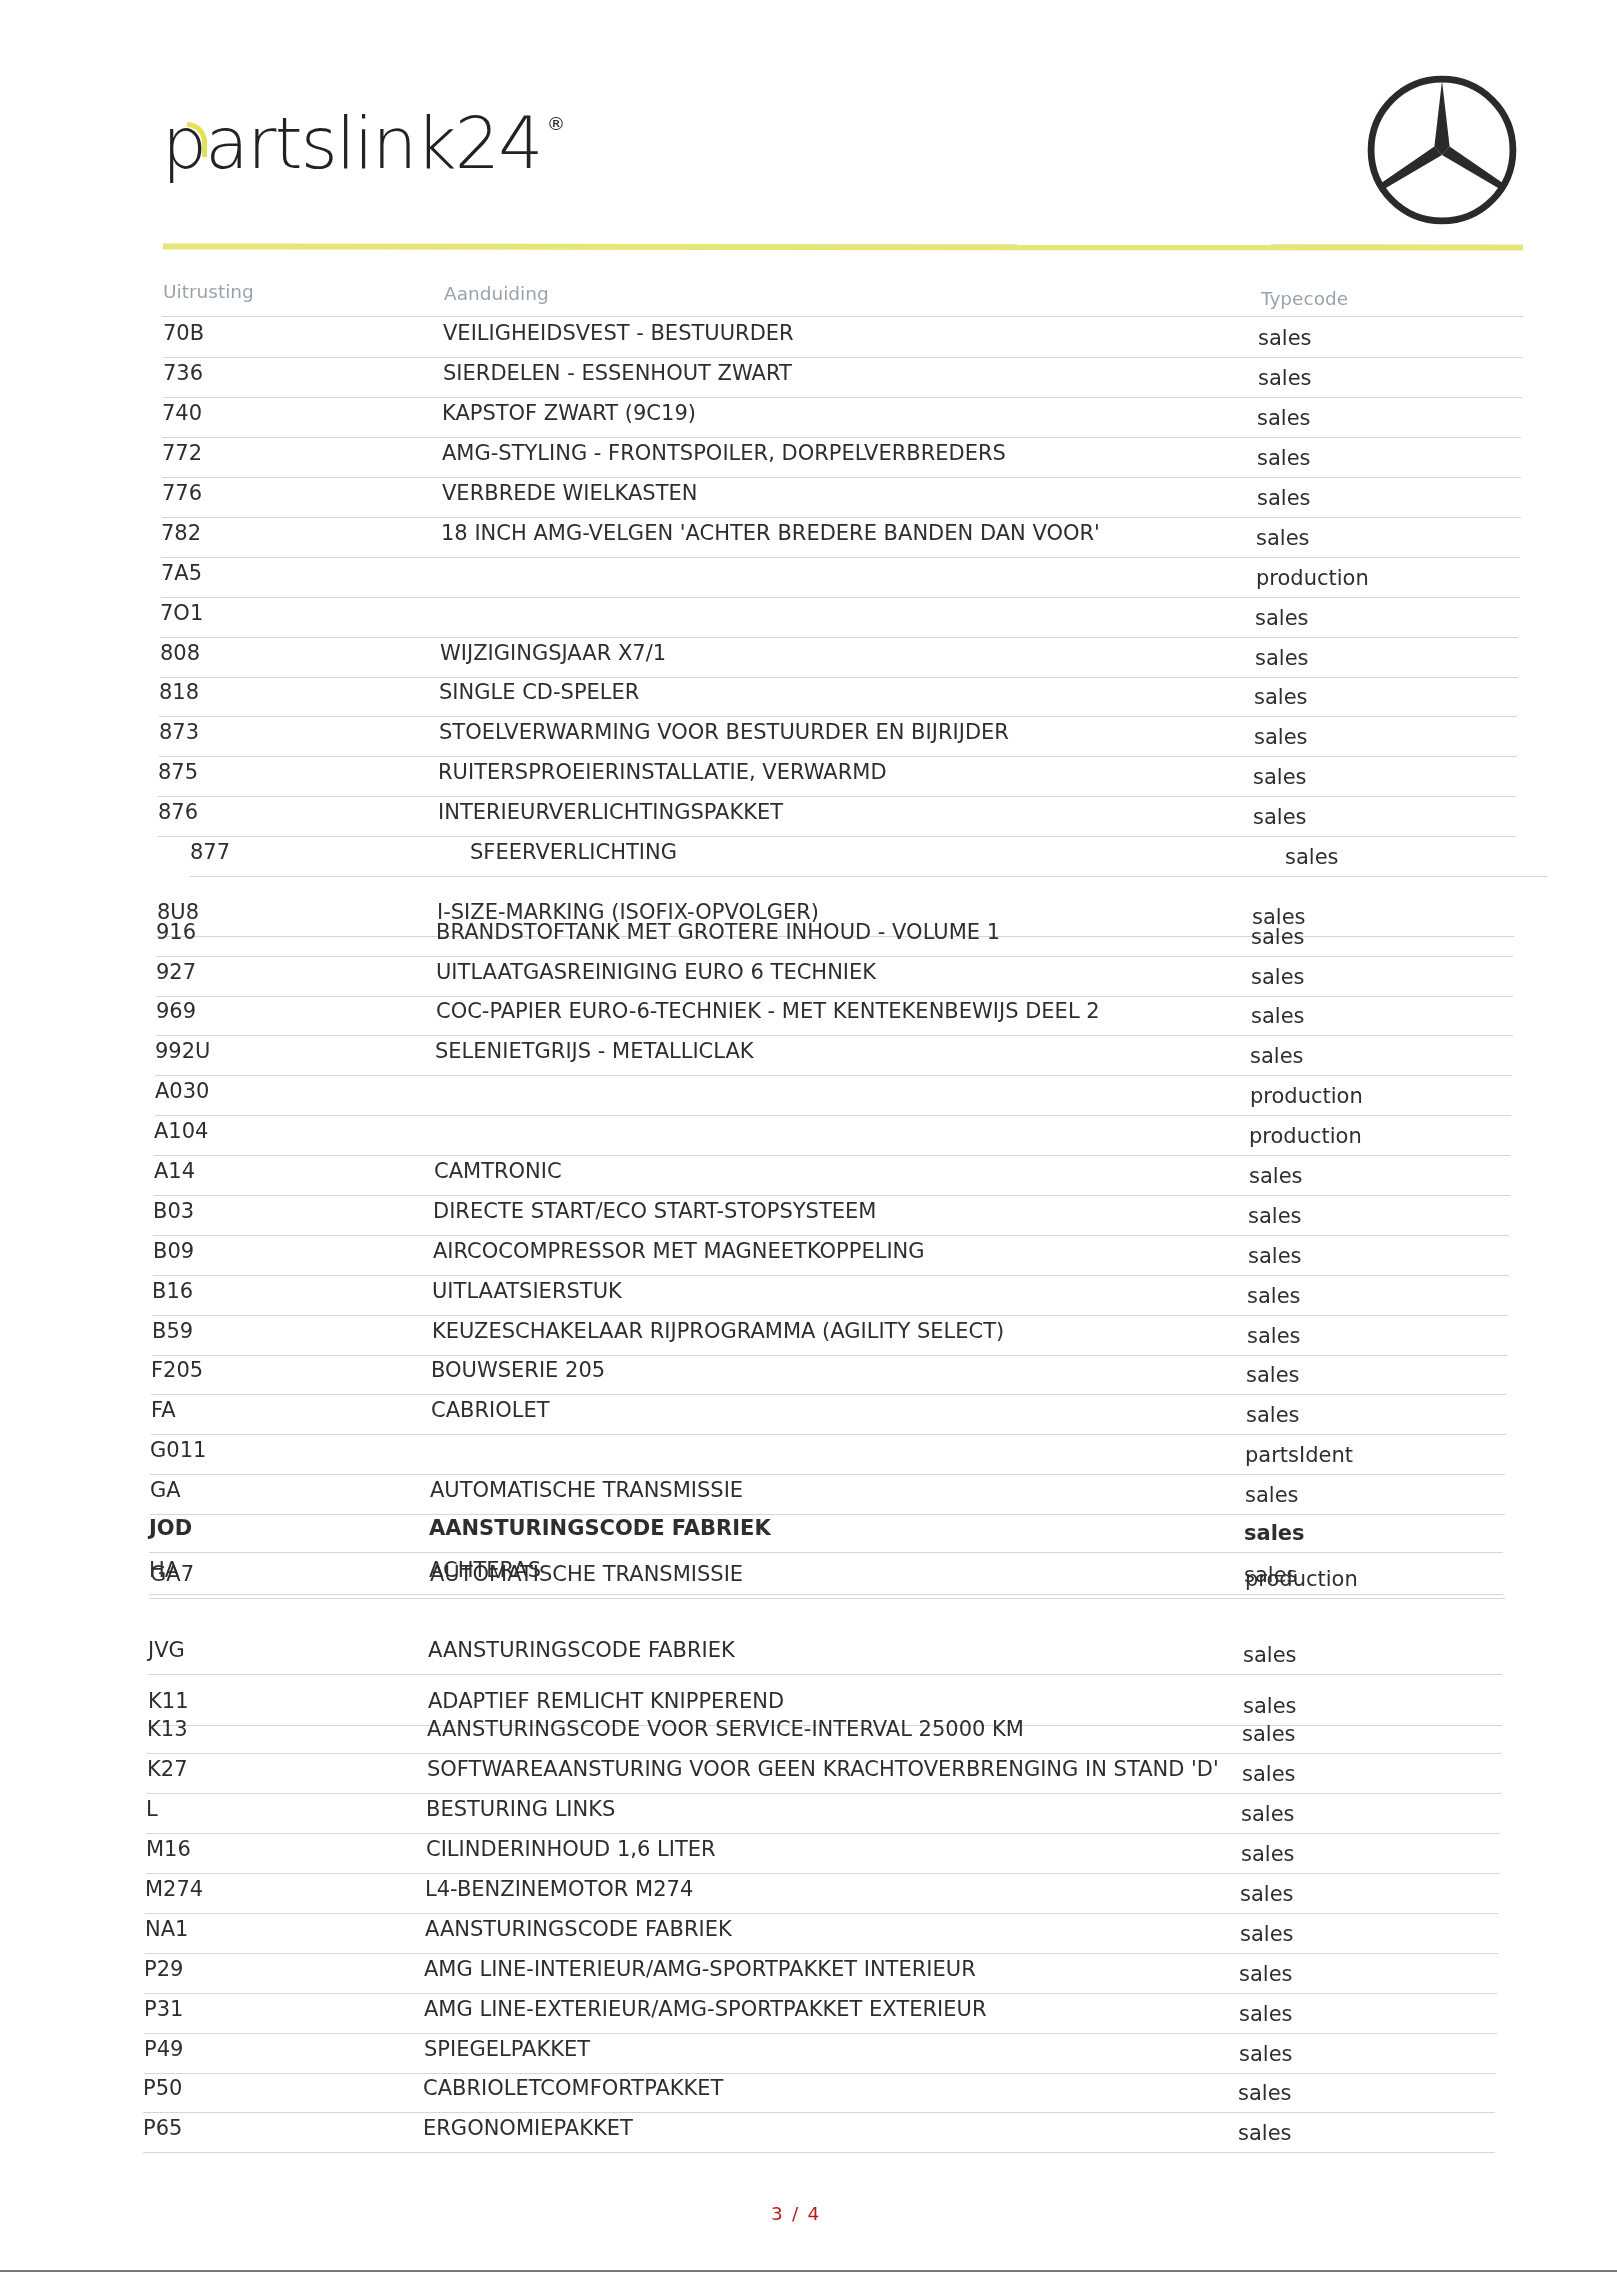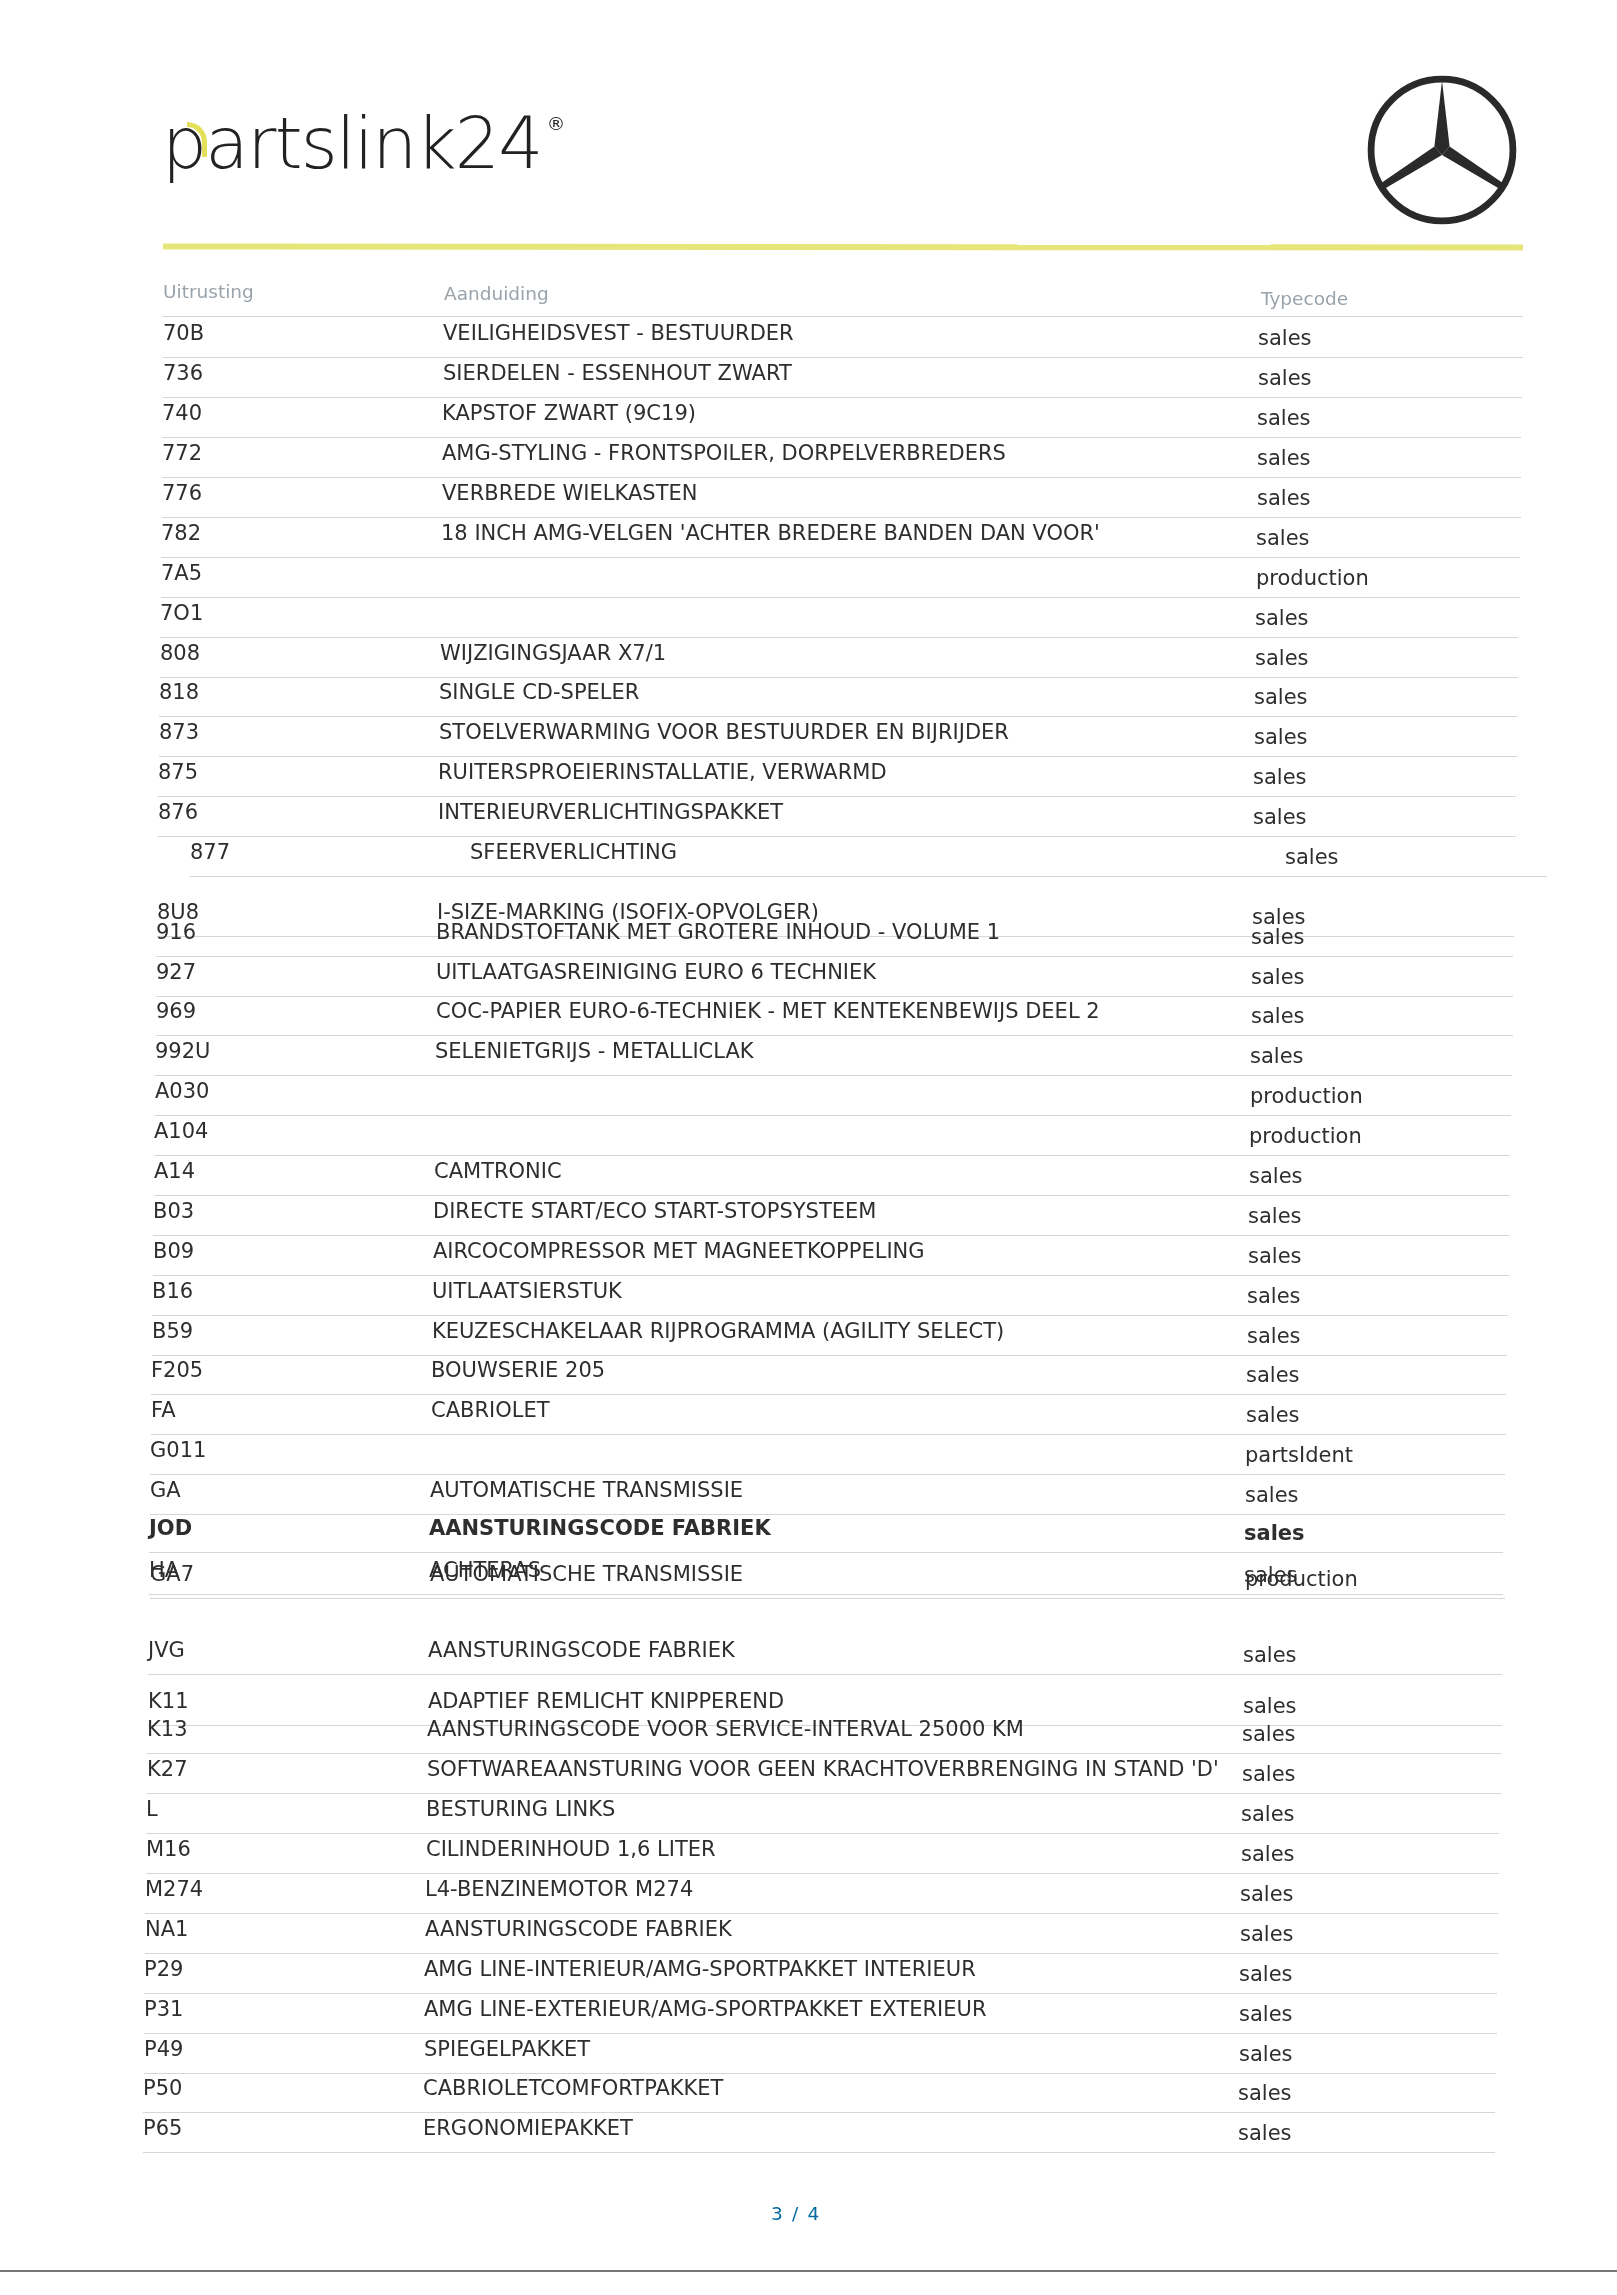--- a/index.html
+++ b/index.html
@@ -15,21 +15,21 @@
   .accent-rule { position: absolute; left: 163px; top: 244px; width: 1360px; height: 5.9px; background: #e6e57a;
                  transform: rotate(0.05deg); }
   .table { position: absolute; left: 0; top: 0; width: 1617px; }
   .hdr { position: absolute; font-size: 18.5px; color: #9aa3ab; }
   .row { position: absolute; height: 39px; border-bottom: 1.3px solid #d6d6d6; }
   .cell { position: absolute; top: 3.4px; font-size: 21px; color: #2e2e2e; white-space: nowrap; }
   .cell.code { left: 0; }
   .cell.desc { left: 280px; }
   .cell.type { left: 1095px; top: 8.4px; }
   .header-line { position: absolute; height: 1.3px; background: #d6d6d6; }
-  .page-num { position: absolute; left: 771px; top: 2203px; font-size: 18.5px; color: #0369a1; letter-spacing: 1.7px; }
+  .page-num { position: absolute; left: 771px; top: 2203px; font-size: 18.5px; color: #b91c1c; letter-spacing: 1.7px; }
   .bottom-rule { position: absolute; left: 0; top: 2270px; width: 1617px; height: 1.7px; background: #777; }
 </style>
 </head>
 <body>
 
 <div class="logo">
   <span class="logo-text">partslink24</span>
   <span class="logo-p-accent"></span>
   <span class="logo-reg">®</span>
 </div>

